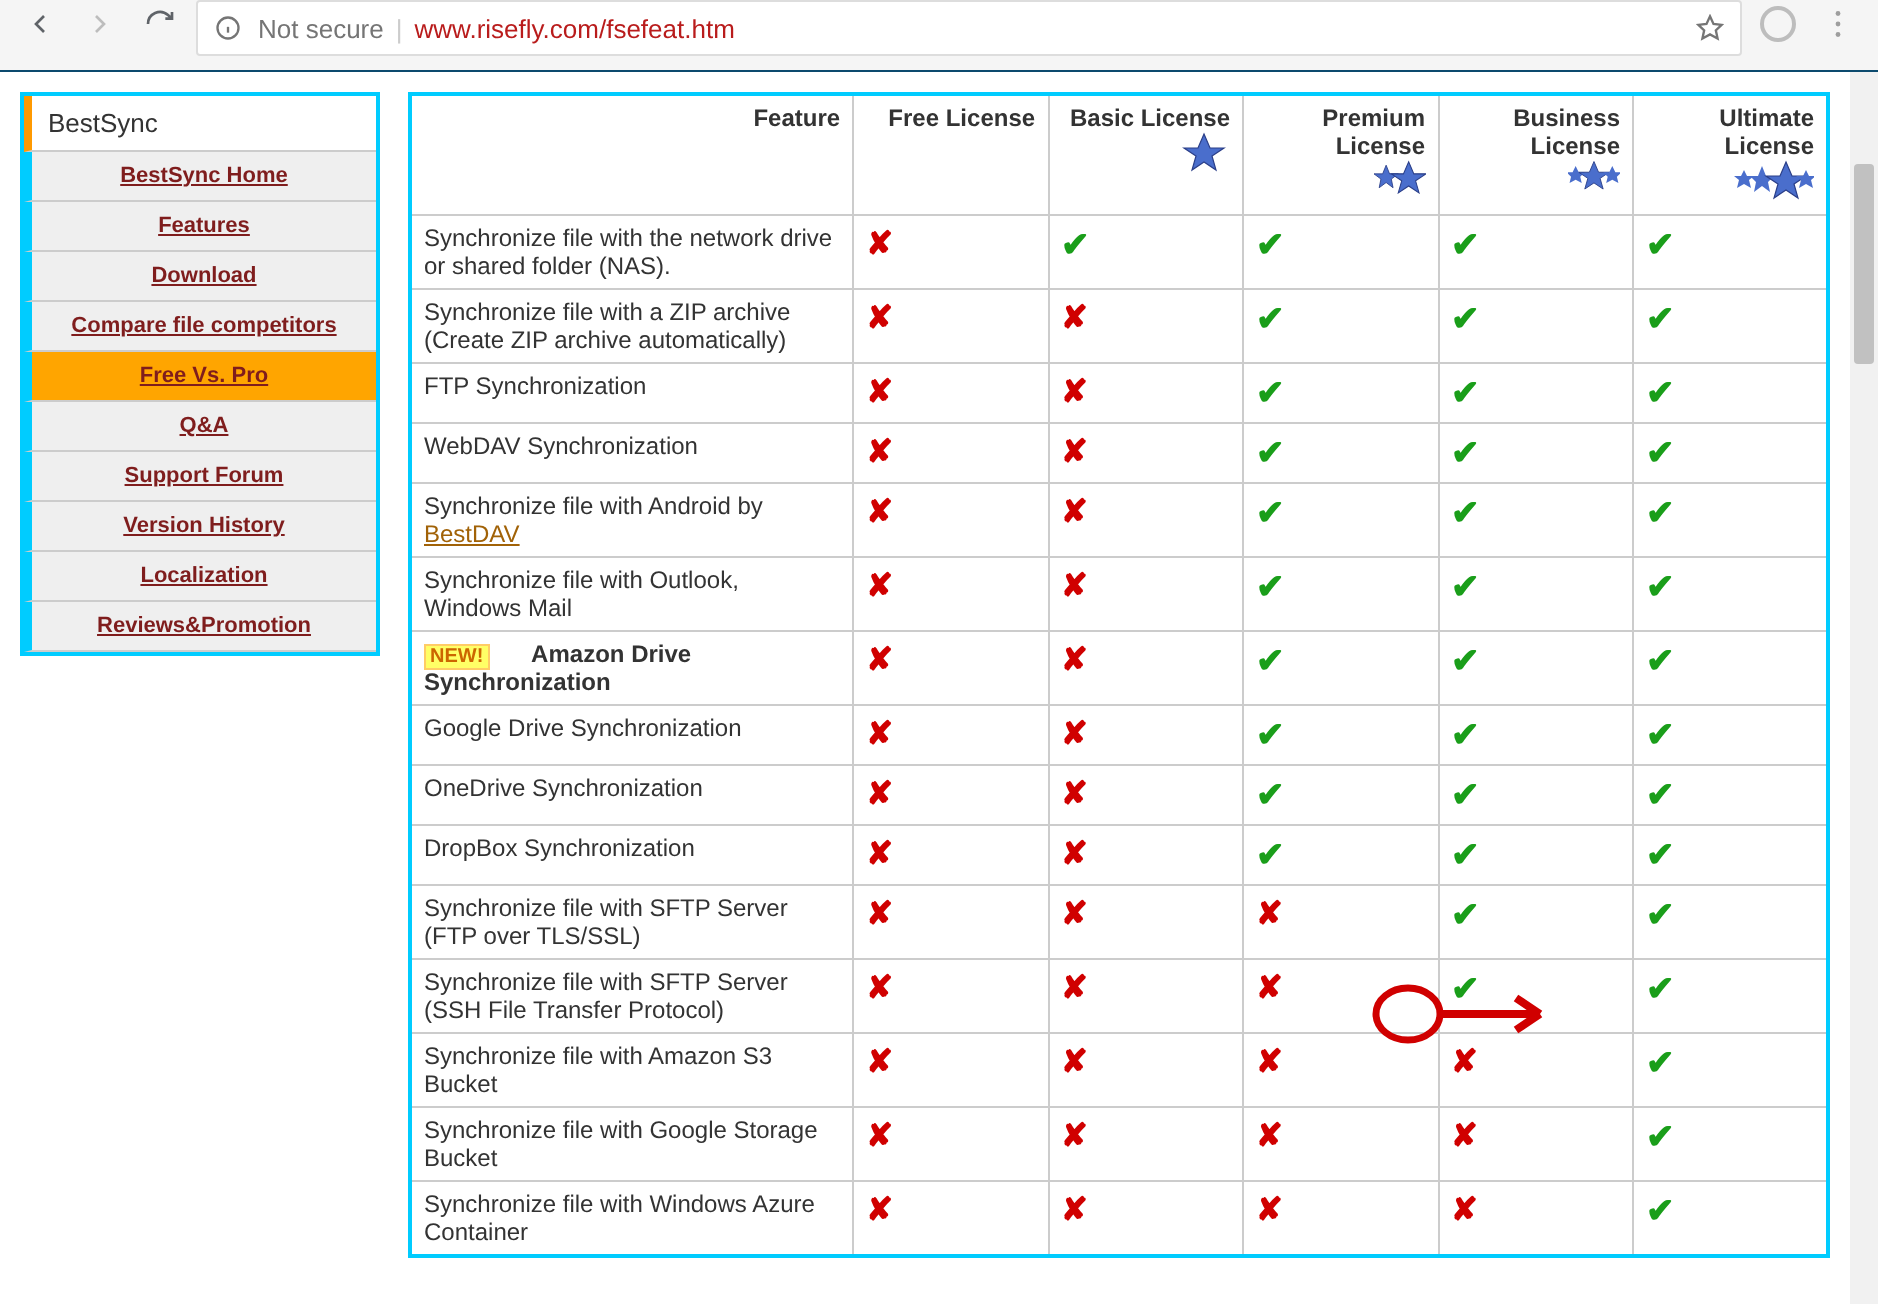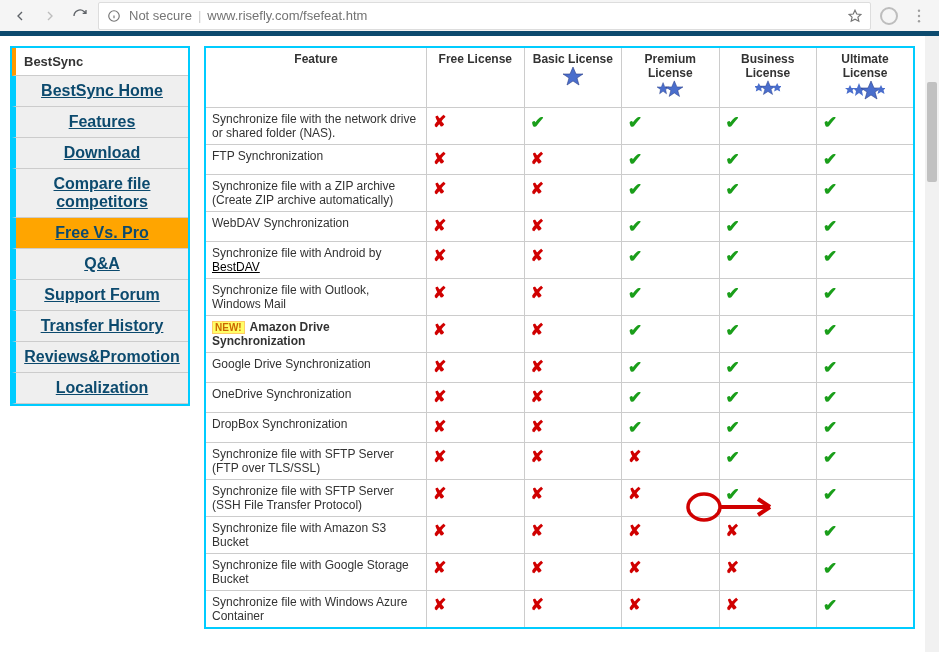--- a/index.html
+++ b/index.html
@@ -1,48 +1,48 @@
 <!DOCTYPE html>
 <html><head>
 <meta charset="utf-8">
 <style>
 *{box-sizing:border-box;margin:0;padding:0}
 body{font-family:Arial,Helvetica,sans-serif;font-size:12px;background:#fff;color:#333;overflow:hidden}
-.chrome-top{height:36px;background:#f5f5f5;border-bottom:5px solid #0c4a6e;display:flex;align-items:center;padding:0 8px;gap:6px}
+.chrome-top{height:36px;background:#f5f5f5;border-bottom:1px solid #0c4a6e;display:flex;align-items:flex-start;padding:0 8px;gap:6px}
 .nav-btn{width:24px;height:24px;display:flex;align-items:center;justify-content:center;color:#5f6368;cursor:pointer;border-radius:12px}
 .nav-btn.disabled{color:#bdbdbd}
 .nav-btn svg{width:16px;height:16px}
 .addr-bar{flex:1;height:28px;background:#fff;border:1px solid #ddd;border-radius:2px;display:flex;align-items:center;padding:0 6px;gap:6px;font-size:13px;color:#333}
 .sec-label{color:#757575;font-size:13px}
-.url-text{color:#737373}
+.url-text{color:#b91c1c}
 .addr-icon{width:18px;height:18px;display:flex;align-items:center;justify-content:center;color:#757575}
 .addr-icon svg{width:14px;height:14px}
 .star-btn,.circle-btn,.dots-btn{width:24px;height:24px;display:flex;align-items:center;justify-content:center;color:#9e9e9e;cursor:pointer}
 .star-btn svg,.dots-btn svg{width:18px;height:18px}
 .circle-btn::before{content:"";width:14px;height:14px;border:2px solid #bdbdbd;border-radius:50%}
 .viewport{height:616px;display:flex;position:relative}
 .content-area{flex:1;overflow:auto;padding:10px;position:relative}
 .vscroll{width:14px;background:#f1f1f1;position:relative}
 .vscroll-thumb{position:absolute;left:2px;right:2px;top:46px;height:100px;background:#c1c1c1;border-radius:2px}
 .page-wrap{display:flex;gap:14px;align-items:flex-start}
 .sidebar{width:180px;border:2px solid #00ccff;background:#fff}
-.sidebar-title{background:#fff;padding:6px 8px;font-weight:bold;font-size:13px;border-left:4px solid #ff9900;border-bottom:1px solid #ccc}
-.sidebar-item{display:block;text-align:center;padding:6px 4px;border-bottom:1px solid #ccc;border-left:4px solid #00ccff;background:#efefef;color:#0c4a6e;text-decoration:underline;font-size:16px;font-weight:bold;cursor:pointer}
+.sidebar-title{background:#fff;padding:6px 8px;font-weight:normal;font-size:13px;border-left:4px solid #ff9900;border-bottom:1px solid #ccc}
+.sidebar-item{display:block;text-align:center;padding:6px 4px;border-bottom:1px solid #ccc;border-left:4px solid #00ccff;background:#efefef;color:#7f1d1d;text-decoration:underline;font-size:11px;font-weight:bold;cursor:pointer}
 .sidebar-item.active{background:#ffa500}
 .main{flex:1;position:relative}
 .cmp-table{width:100%;border-collapse:collapse;border:2px solid #00ccff;background:#fff}
 .cmp-table th,.cmp-table td{border:1px solid #ccc;vertical-align:top;padding:4px 6px;font-size:12px}
-.cmp-table th{text-align:center;font-weight:bold;background:#fff}
+.cmp-table th{text-align:right;font-weight:bold;background:#fff}
 .col-feat{width:200px}
 .col-lic{width:88px;text-align:center}
 .cmp-table td.col-lic{text-align:left}
 .tick{color:#1a9e1a;font-weight:bold;font-size:17px}
 .cross{color:#d00000;font-weight:bold;font-size:16px}
-.link{color:#000000;text-decoration:underline;cursor:pointer}
-.new-badge{background:#ffff66;color:#cc6600;font-size:10px;font-weight:bold;padding:0 2px;margin-right:2px;border:1px solid #ffcc66}
+.link{color:#a16207;text-decoration:underline;cursor:pointer}
+.new-badge{background:#ffff66;color:#cc6600;font-size:10px;font-weight:bold;padding:0 2px;margin-right:18px;border:1px solid #ffcc66}
 .star-icon{width:26px;height:20px;display:inline-block}
 .annot{position:absolute;pointer-events:none}
 .annot svg{overflow:visible}
 </style>
 </head>
 <body>
 
 <div class="chrome-top">
   <div class="nav-btn">
       <svg viewBox="0 0 24 24" fill="none" stroke="currentColor" stroke-width="2">
@@ -94,23 +94,23 @@
   <div class="sidebar">
     <div class="sidebar-title">BestSync</div>
     <div id="sidebar-items">
             <a class="sidebar-item">BestSync Home</a>
             <a class="sidebar-item">Features</a>
             <a class="sidebar-item">Download</a>
             <a class="sidebar-item">Compare file competitors</a>
             <a class="sidebar-item active">Free Vs. Pro</a>
             <a class="sidebar-item">Q&amp;A</a>
             <a class="sidebar-item">Support Forum</a>
-            <a class="sidebar-item">Transfer History</a>
+            <a class="sidebar-item">Version History</a>
+            <a class="sidebar-item">Localization</a>
             <a class="sidebar-item">Reviews&amp;Promotion</a>
-            <a class="sidebar-item">Localization</a>
           </div>
   </div>
 
   <div class="main">
     <table class="cmp-table">
       <thead>
         <tr>
           <th class="col-feat">Feature</th>
           <th class="col-lic"><span>Free License</span></th>
           <th class="col-lic"><span>Basic License</span><br><span class="star-icon"><svg viewBox="0 0 26 20">
@@ -136,29 +136,29 @@
       <tbody id="tbody">
               <tr>
                 <td class="col-feat">Synchronize file with the network drive or shared folder (NAS).</td>
                 <td class="col-lic"><span class="cross">✘</span></td>
                 <td class="col-lic"><span class="tick">✔</span></td>
                 <td class="col-lic"><span class="tick">✔</span></td>
                 <td class="col-lic"><span class="tick">✔</span></td>
                 <td class="col-lic"><span class="tick">✔</span></td>
               </tr>
               <tr>
+                <td class="col-feat">Synchronize file with a ZIP archive (Create ZIP archive automatically)</td>
+                <td class="col-lic"><span class="cross">✘</span></td>
+                <td class="col-lic"><span class="cross">✘</span></td>
+                <td class="col-lic"><span class="tick">✔</span></td>
+                <td class="col-lic"><span class="tick">✔</span></td>
+                <td class="col-lic"><span class="tick">✔</span></td>
+              </tr>
+              <tr>
                 <td class="col-feat">FTP Synchronization</td>
-                <td class="col-lic"><span class="cross">✘</span></td>
-                <td class="col-lic"><span class="cross">✘</span></td>
-                <td class="col-lic"><span class="tick">✔</span></td>
-                <td class="col-lic"><span class="tick">✔</span></td>
-                <td class="col-lic"><span class="tick">✔</span></td>
-              </tr>
-              <tr>
-                <td class="col-feat">Synchronize file with a ZIP archive (Create ZIP archive automatically)</td>
                 <td class="col-lic"><span class="cross">✘</span></td>
                 <td class="col-lic"><span class="cross">✘</span></td>
                 <td class="col-lic"><span class="tick">✔</span></td>
                 <td class="col-lic"><span class="tick">✔</span></td>
                 <td class="col-lic"><span class="tick">✔</span></td>
               </tr>
               <tr>
                 <td class="col-feat">WebDAV Synchronization</td>
                 <td class="col-lic"><span class="cross">✘</span></td>
                 <td class="col-lic"><span class="cross">✘</span></td>

